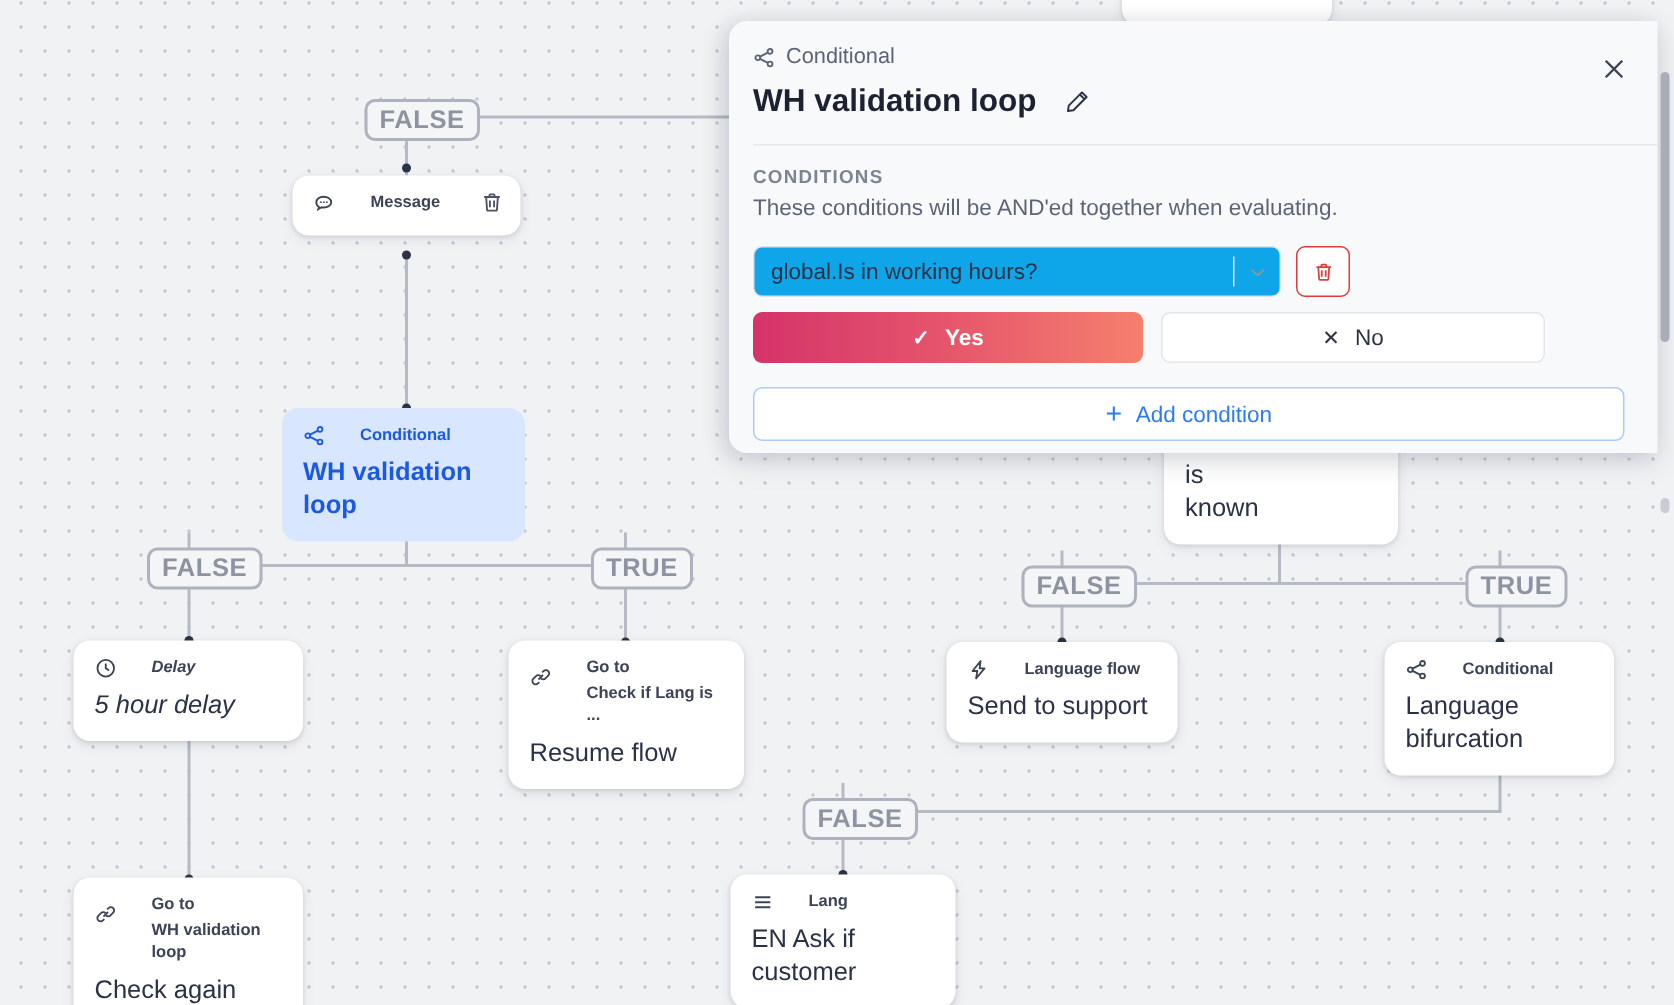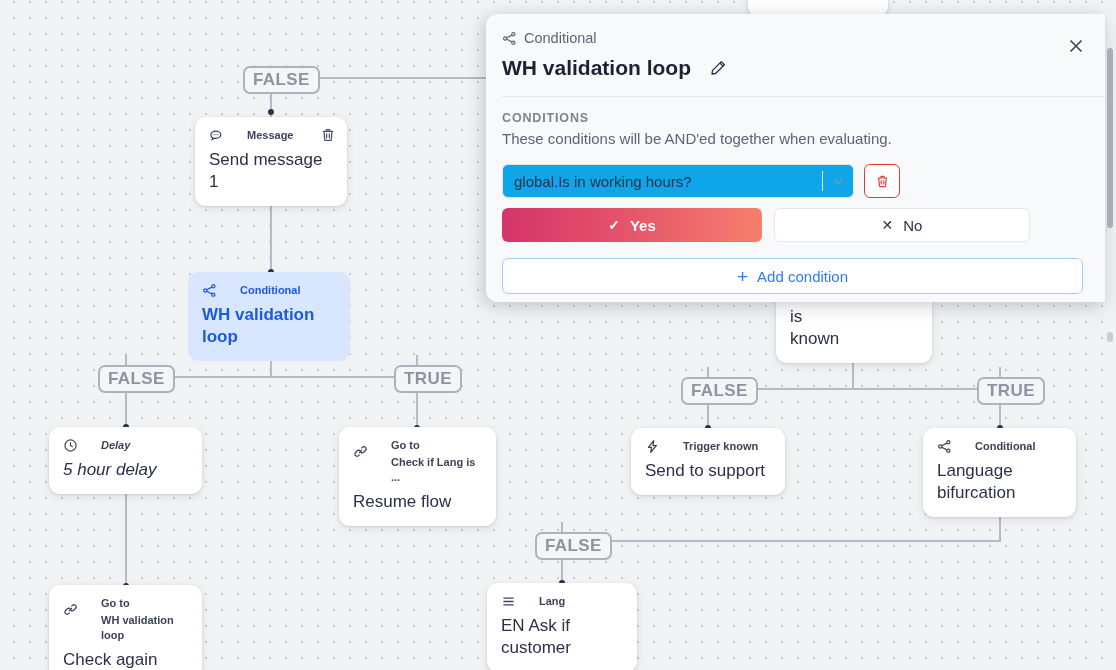--- a/index.html
+++ b/index.html
@@ -280,21 +280,20 @@
         <span>Message</span>
       </span>
     </div>
     <span class="trash">
       <svg viewBox="0 0 16 16" width="16" height="16" fill="none" stroke="currentColor" stroke-width="1.25">
         <path d="M2.8 4.3h10.4M6.3 4.3V3.1c0-.3.2-.5.5-.5h2.4c.3 0 .5.2.5.5v1.2"></path>
         <path d="M4.1 4.3l.6 8.5c0 .4.3.6.6.6h5.4c.3 0 .6-.2.6-.6l.6-8.5"></path>
         <path d="M6.6 6.6v4.6M9.4 6.6v4.6"></path>
       </svg>
     </span>
-    <div class="title">Send message 1</div>
   </div>
 
   <div class="node selected" style="left:188px; top:272px; width:162px;">
     <div class="hdr">
       <span class="ico">
         <svg viewBox="0 0 16 16" width="15" height="15" fill="none" stroke="currentColor" stroke-width="1.3">
           <circle cx="12.1" cy="3.5" r="1.7"></circle>
           <circle cx="12.1" cy="12.4" r="1.7"></circle>
           <circle cx="3.4" cy="8" r="1.7"></circle>
           <path d="M5.0 7.2l5.6-2.8M5.0 8.8l5.6 2.8"></path>
@@ -358,21 +357,21 @@
   </div>
 
   <div class="node" style="left:631px; top:428px; width:154px;">
     <div class="hdr">
       <span class="ico">
         <svg viewBox="0 0 16 16" width="15" height="15" fill="none" stroke="currentColor" stroke-width="1.3" stroke-linejoin="round">
           <path d="M9.3 1.8L3.6 8.9h3.4l-.9 5.3 6.0-7.2H8.6z"></path>
         </svg>
       </span>
       <span class="hdr-texts">
-        <span>Trigger known</span>
+        <span>Language flow</span>
       </span>
     </div>
     <div class="title">Send to support</div>
   </div>
 
   <div class="node" style="left:923px; top:428px; width:153px;">
     <div class="hdr">
       <span class="ico">
         <svg viewBox="0 0 16 16" width="15" height="15" fill="none" stroke="currentColor" stroke-width="1.3">
           <circle cx="12.1" cy="3.5" r="1.7"></circle>

